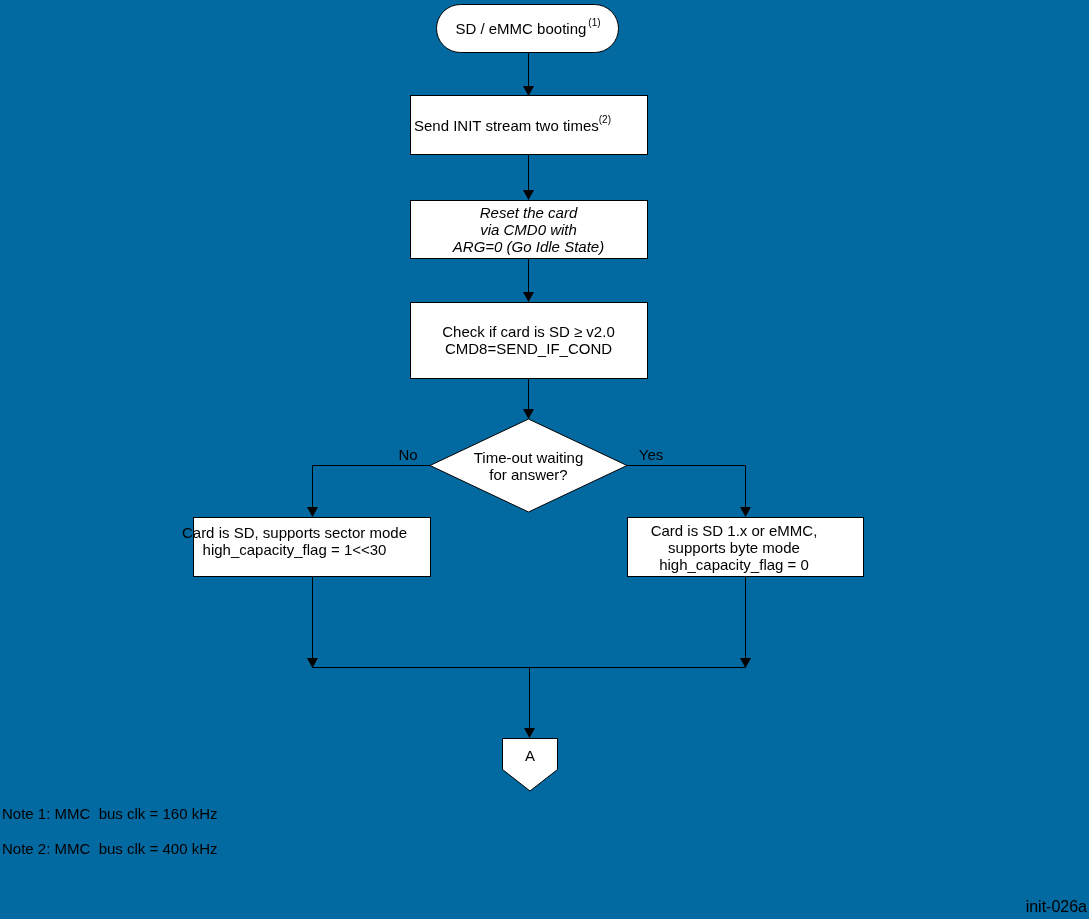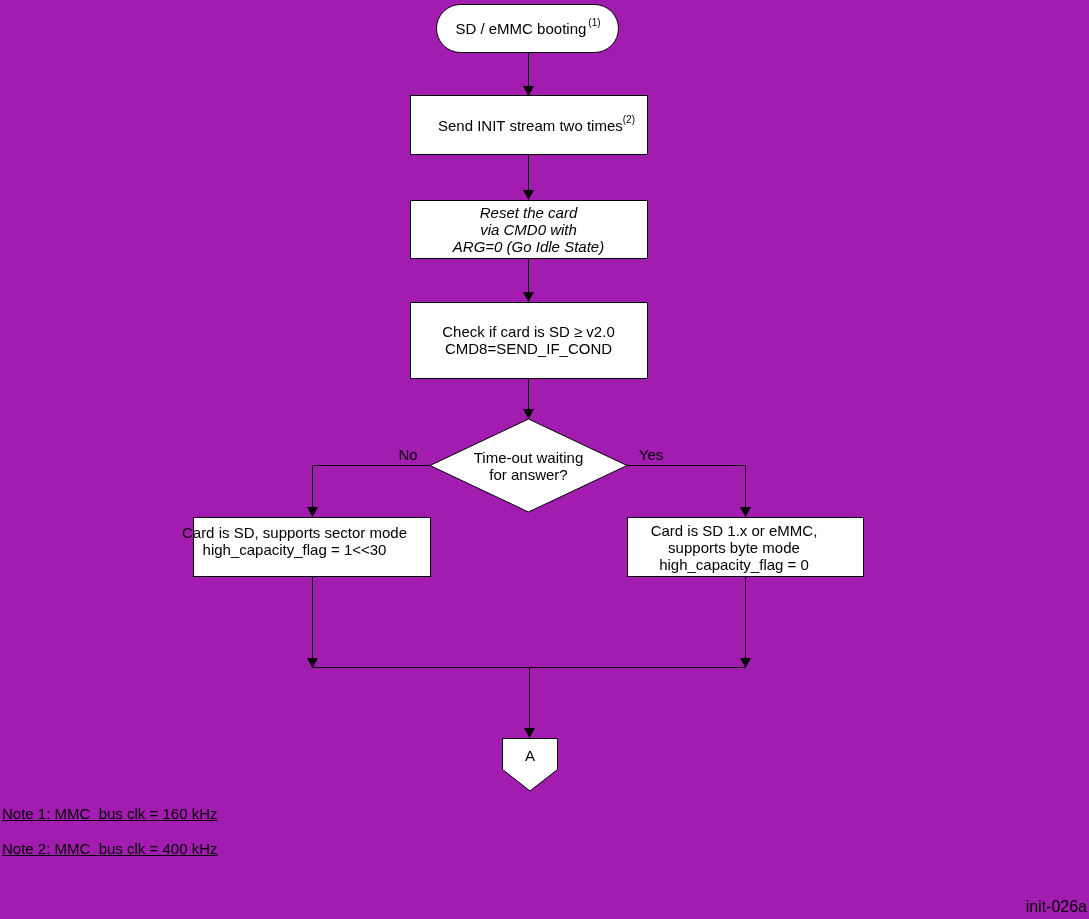--- a/index.html
+++ b/index.html
@@ -1,20 +1,20 @@
 <!DOCTYPE html>
 <html><head>
 <meta charset="utf-8">
 <style>
   html, body { margin: 0; padding: 0; background: #ffffff; }
   .stage {
     position: relative;
     width: 1089px;
     height: 919px;
-    background: #a21caf;
+    background: #0369a1;
     font-family: "Liberation Sans", sans-serif;
     color: #000000;
     overflow: hidden;
   }
   svg.flow { position: absolute; left: 0; top: 0; }
   .txt {
     position: absolute;
     display: flex;
     align-items: center;
     justify-content: center;
@@ -29,31 +29,30 @@
     transform: translateY(-6px);
     margin-left: 2px;
   }
   .sup.tight { margin-left: 0; }
   .note {
     position: absolute;
     left: 2px;
     font-size: 15px;
     line-height: 17px;
     white-space: pre-wrap;
-    text-decoration: underline;
   }
   .figid {
     position: absolute;
     right: 2px;
     top: 898px;
     font-size: 16px;
   }
   
   .t-start      { left: 437px; top: 4px;   width: 182px; height: 48px; }
-  .t-sendinit   { left: 412px; top: 95px;  width: 237px; height: 60px; padding-left: 6px; }
+  .t-sendinit   { left: 388px; top: 95px;  width: 237px; height: 60px; padding-left: 6px; }
   .t-reset      { left: 410px; top: 200px; width: 237px; height: 59px; font-style: italic; }
   .t-check      { left: 410px; top: 302px; width: 237px; height: 76px; }
   .t-diamond    { left: 433px; top: 441px; width: 191px; height: 49px; }
   .t-no         { left: 388px; top: 446px; width: 40px;  height: 17px; }
   .t-yes        { left: 631px; top: 446px; width: 40px;  height: 17px; }
   .t-sector     { left: 176px; top: 517px; width: 237px; height: 48px; }
   .t-byte       { left: 616px; top: 517px; width: 236px; height: 60px; }
   .t-connector  { left: 502px; top: 736px; width: 56px;  height: 38px; }
   .n-1 { top: 805px; }
   .n-2 { top: 840px; }

